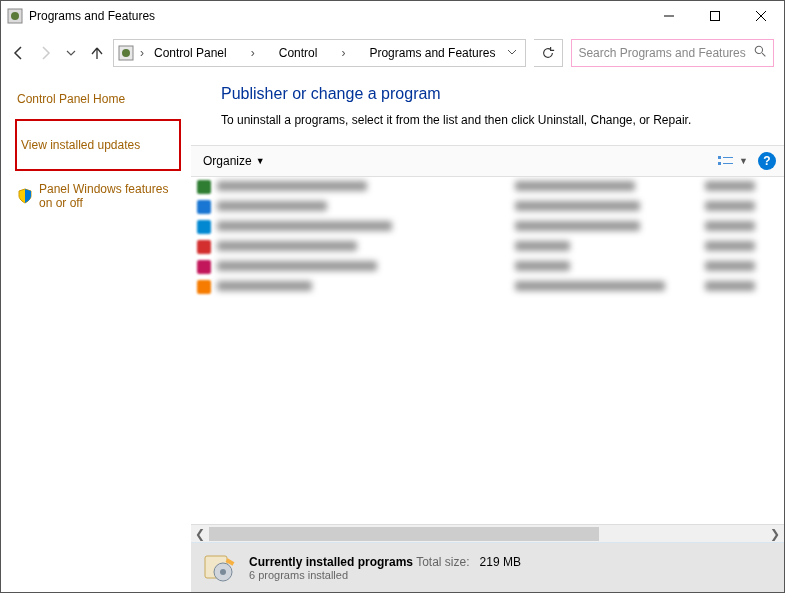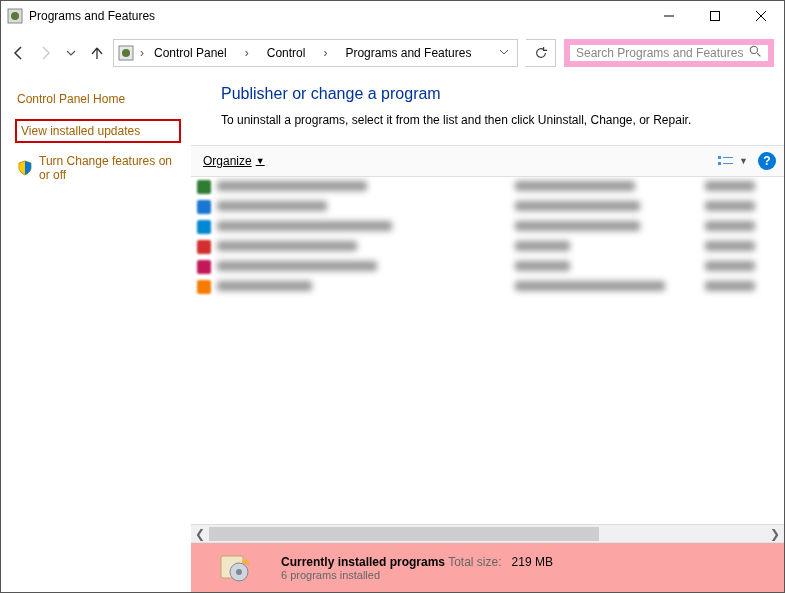--- a/index.html
+++ b/index.html
@@ -13,42 +13,42 @@
   .winbtn { width: 46px; display: flex; align-items: center; justify-content: center; cursor: default; }
   .winbtn svg { width: 10px; height: 10px; }
 
   
   .navbar { height: 36px; display:flex; align-items:center; padding: 0 10px; gap: 8px; margin-top: 4px; }
   .nav-arrows { display:flex; align-items:center; gap:10px; }
   .nav-arrow { width:16px; height:16px; display:flex; align-items:center; justify-content:center; color:#555; }
   .nav-arrow.disabled { color:#bbb; }
   .addrwrap { flex:1; height:28px; border:1px solid #ccc; display:flex; align-items:center; padding:0 4px; gap:4px; }
   .addr-icon { width:16px; height:16px; }
-  .breadcrumb { display:flex; align-items:center; gap:12px; flex:1; overflow:hidden; }
+  .breadcrumb { display:flex; align-items:center; gap:18px; flex:1; overflow:hidden; }
   .crumb { padding:4px 4px; white-space:nowrap; cursor:default; }
   .crumb-sep { color:#555; padding:0 2px; }
   .addr-drop { width:18px; text-align:center; color:#555; }
   .refreshbtn { width:30px; height:28px; border:1px solid #ccc; border-left:none; display:flex; align-items:center; justify-content:center; }
-  .searchwrap { width:210px; height:28px; border:6px solid #f9a8d4; display:flex; align-items:center; padding:0 6px; color:#777; }
+  .searchwrap { width:210px; height:28px; border:1px solid #f9a8d4; display:flex; align-items:center; padding:0 6px; color:#777; }
   .searchwrap input { border:none; outline:none; flex:1; font-size:12px; color:#000; }
   .searchwrap input::placeholder { color:#888; }
 
   
   .body-area { display:flex; height:calc(100% - 70px); }
   .sidebar { width:190px; padding:18px 10px 10px 14px; }
   .side-link { color:#a16207; font-size:12px; padding:3px 2px; margin-bottom:10px; display:flex; align-items:center; gap:6px; cursor:pointer; }
-  .side-link.highlight { border:2px solid #c00; padding:3px 4px; margin-bottom:8px; margin-top:4px; }
+  .side-link.highlight { border:2px solid #c00; padding:17px 4px; margin-bottom:8px; margin-top:4px; }
   .shield { width:16px; height:16px; flex-shrink:0; }
 
   .mainpane { flex:1; display:flex; flex-direction:column; padding-top:14px; }
   .heading { color:#003399; font-size:16px; font-weight:400; padding-left:30px; }
   .subtext { font-size:12px; padding:10px 30px 18px 30px; }
 
   .toolbar { height:32px; border-top:1px solid #e0e0e0; border-bottom:1px solid #e0e0e0; background:#fafafa; display:flex; align-items:center; padding:0 8px; justify-content:space-between; }
-  .tb-left { display:flex; align-items:center; gap:4px;text-decoration:underline; }
+  .tb-left { display:flex; align-items:center; gap:4px; }
   .tb-organize { padding:2px 4px; display:flex; align-items:center; gap:4px; cursor:pointer; }
   .tb-right { display:flex; align-items:center; gap:10px; }
   .viewbtn { display:flex; align-items:center; gap:4px; color:#555; }
   .helpbtn { width:18px; height:18px; border-radius:50%; background:#0078d7; color:#fff; font-weight:bold; display:flex; align-items:center; justify-content:center; font-size:12px; }
 
   .listhead { display:flex; padding:0; border-bottom:1px solid #e8e8e8; height:24px; align-items:center; font-size:12px; color:#333; }
   .col-name { width:310px; padding-left:8px; display:flex; align-items:center; justify-content:space-between; }
   .col-pub { width:190px; padding-left:8px; }
   .col-inst { flex:1; padding-left:8px; }
   .sort-caret { font-size:9px; color:#555; margin:0 auto; }
@@ -60,21 +60,21 @@
   .blur-text { background:#999; height:10px; border-radius:2px; filter: blur(3px); }
   .row .c-name { width:296px; }
   .row .c-pub { width:190px; padding-left:2px; }
   .row .c-inst { flex:1; padding-left:2px; }
 
   .hscroll { height:18px; background:#f0f0f0; border-top:1px solid #ddd; display:flex; align-items:center; }
   .hscroll .arrow { width:18px; text-align:center; color:#666; }
   .hscroll .track { flex:1; height:100%; background:#f0f0f0; position:relative; }
   .hscroll .thumb { position:absolute; left:0; top:2px; height:14px; width:70%; background:#cdcdcd; }
 
-  .statusbar { height:50px; border-top:1px solid #d8e6f2; background:#fca5a5; display:flex; align-items:center; padding:6px 26px; gap:28px; }
+  .statusbar { height:50px; border-top:1px solid #d8e6f2; background:#e5e5e5; display:flex; align-items:center; padding:6px 10px; gap:12px; }
   .status-icon { width:36px; height:36px; }
   .status-text .line1 { font-size:12px; }
   .status-text .line1 b { font-weight:600; }
   .status-text .faint { color:#666; }
   .status-text .line2 { font-size:11px; color:#666; }
 </style>
 </head>
 <body>
 
 <div class="titlebar">
@@ -168,21 +168,21 @@
   <div class="sidebar">
     <div class="side-link">Control Panel Home</div>
     <div class="side-link highlight">View installed updates</div>
     <div class="side-link">
       <span class="shield">
         <svg viewBox="0 0 16 16">
             <path d="M8 1 L14 3 V8 C14 12 8 15 8 15 C8 15 2 12 2 8 V3 Z" fill="#ffcc00" stroke="#cc9900"></path>
             <path d="M8 1 L14 3 V8 C14 12 8 15 8 15 V1 Z" fill="#0078d7"></path>
           </svg>
       </span>
-      <span>Turn Change features on or off</span>
+      <span>Panel Windows features on or off</span>
     </div>
   </div>
 
   <div class="mainpane">
     <div class="heading">Publisher or change a program</div>
     <div class="subtext">To uninstall a programs, select it from the list and then click Uninstall, Change, or Repair.</div>
 
     <div class="toolbar">
       <div class="tb-left">
         <div class="tb-organize">

